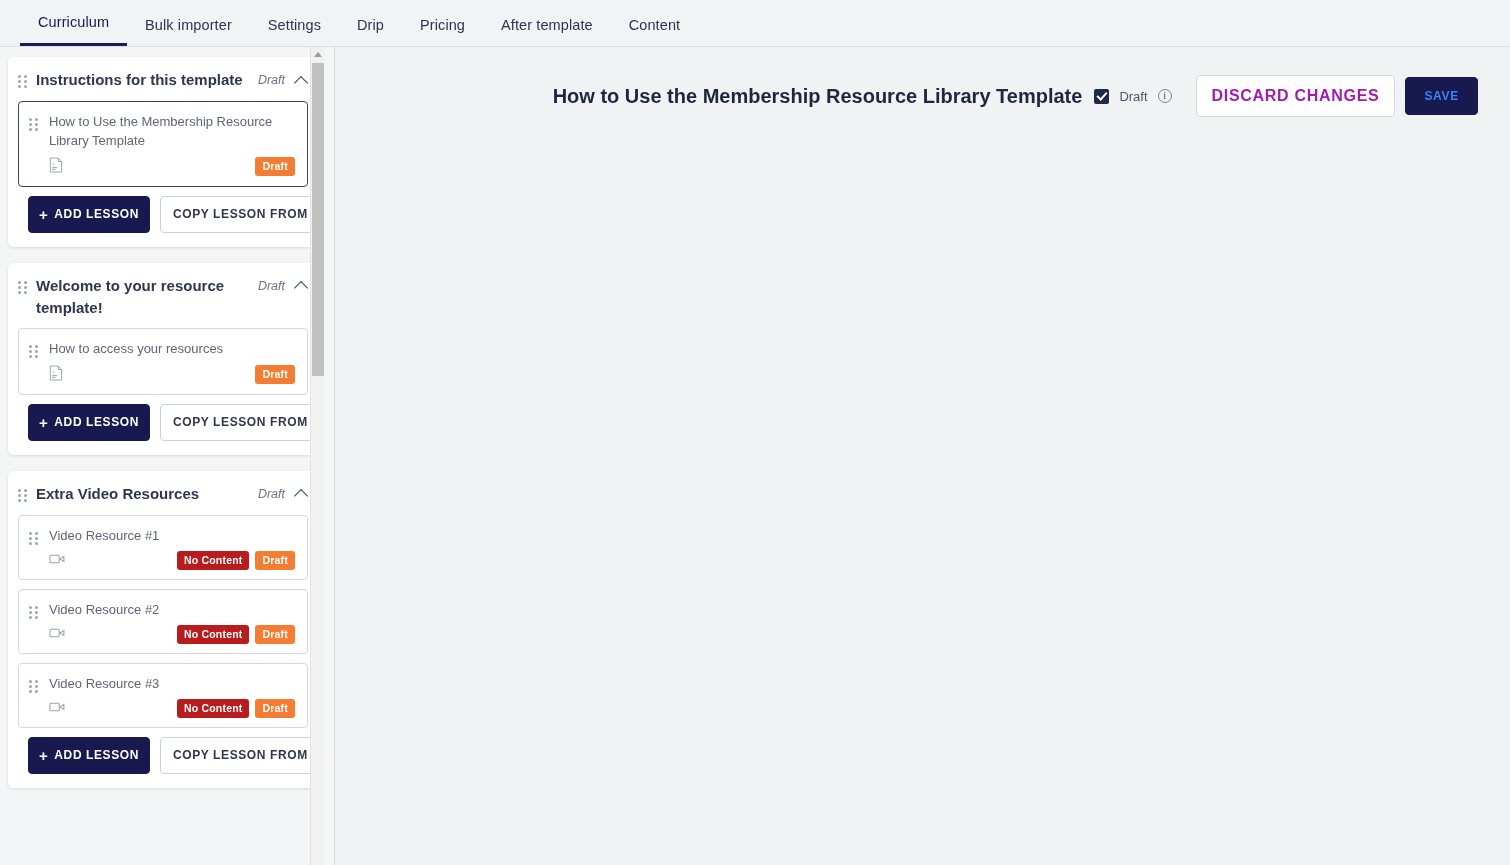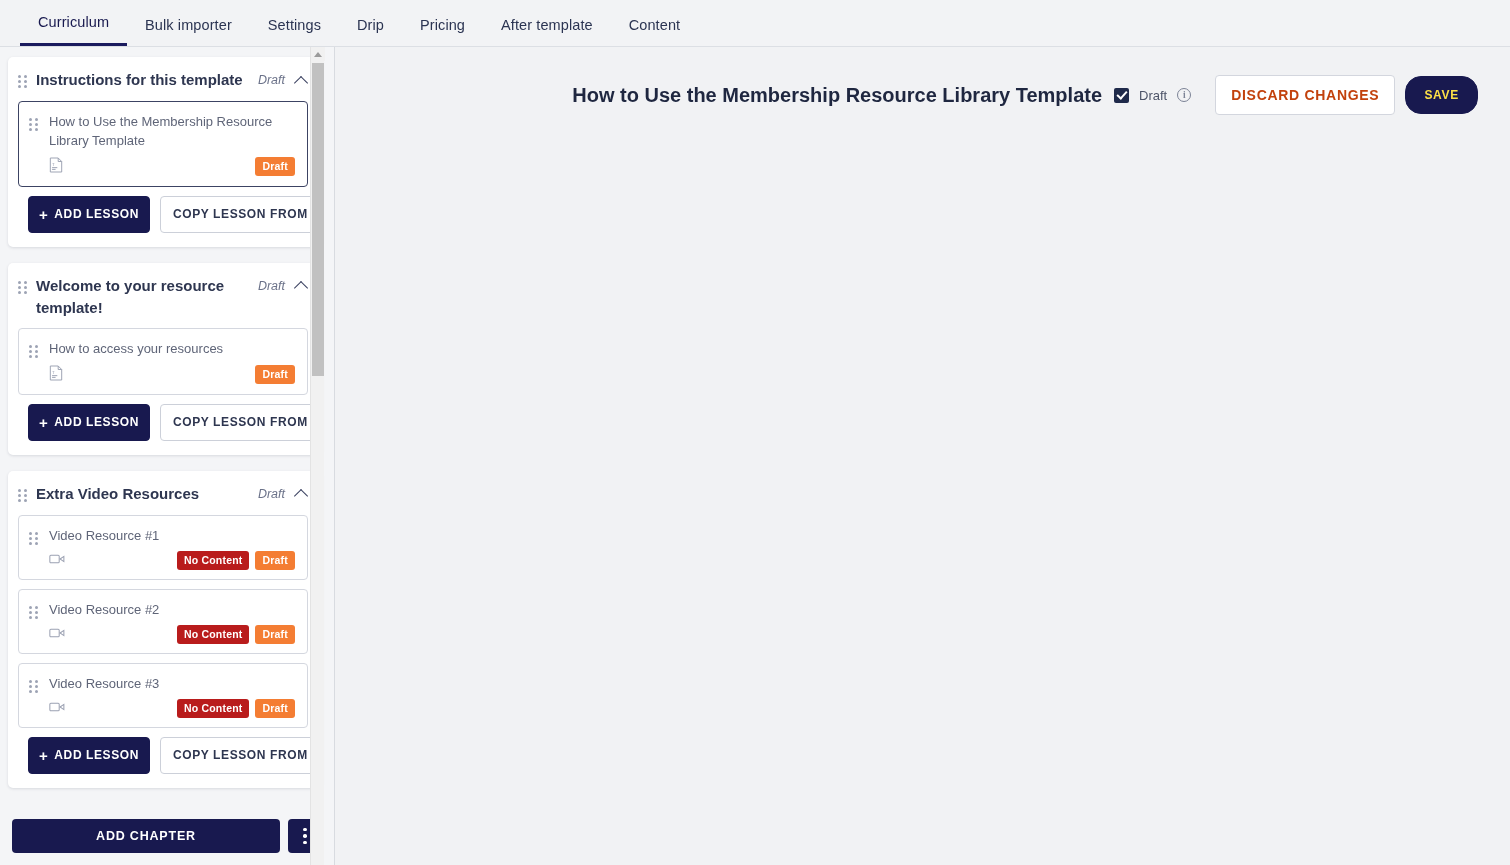--- a/index.html
+++ b/index.html
@@ -219,28 +219,28 @@
     transform: rotate(42deg);
   }
   .draft-lbl { font-size: 13px; color: #4d5468; }
   .info-ic {
     width: 14px; height: 14px; border: 1.3px solid #7c8396; border-radius: 50%;
     font-size: 9.5px; color: #7c8396; display:flex; align-items:center; justify-content:center;
     font-family: "Liberation Serif", serif; font-weight: bold; cursor: pointer;
     margin-right: 14px;
   }
   .btn-discard {
-    background:#fff; border:1px solid #d3d6de; color:#c2410c;
-    font-size: 14px; font-weight: bold; letter-spacing:.7px;
+    background:#fff; border:1px solid #d3d6de; color:#a21caf;
+    font-size: 16px; font-weight: bold; letter-spacing:.7px;
     padding: 11px 15px; border-radius: 4px; cursor:pointer;
   }
   .btn-save {
-    background:#18194f; color:#fde047; border:1px solid #18194f;
+    background:#18194f; color:#3b82f6; border:1px solid #18194f;
     font-size: 12px; font-weight: bold; letter-spacing:.7px;
-    padding: 11px 18px; border-radius: 16px; cursor:pointer;
+    padding: 11px 18px; border-radius: 4px; cursor:pointer;
   }
 
   .editor-card {
     margin: 22px 38px 0 756px;
     background: #fff;
     border-radius: 5px;
     box-shadow: 0 1px 3px rgba(30,35,60,.10);
     padding: 18px 0 0 0;
     position: absolute;
     left: 756px; right: 38px; top: 116px; bottom: -1px;
@@ -452,28 +452,20 @@
             <div class="btn btn-outline">COPY LESSON FROM</div>
           </div>
         </div>
       </div>
 
     <div class="sb-track">
       <div class="sb-up"></div>
       <div class="sb-thumb"></div>
     </div>
 
-    <div class="sidebar-footer">
-      <div class="add-chapter">ADD CHAPTER</div>
-      <div class="kebab">
-        <i></i>
-        <i></i>
-        <i></i>
-      </div>
-    </div>
   </div>
 
   <div class="right-pane">
 
     <div class="editor-header">
       <div class="doc-title">How to Use the Membership Resource Library Template</div>
       <div class="draft-check"></div>
       <div class="draft-lbl">Draft</div>
       <div class="info-ic">i</div>
       <div class="btn-discard">DISCARD CHANGES</div>

